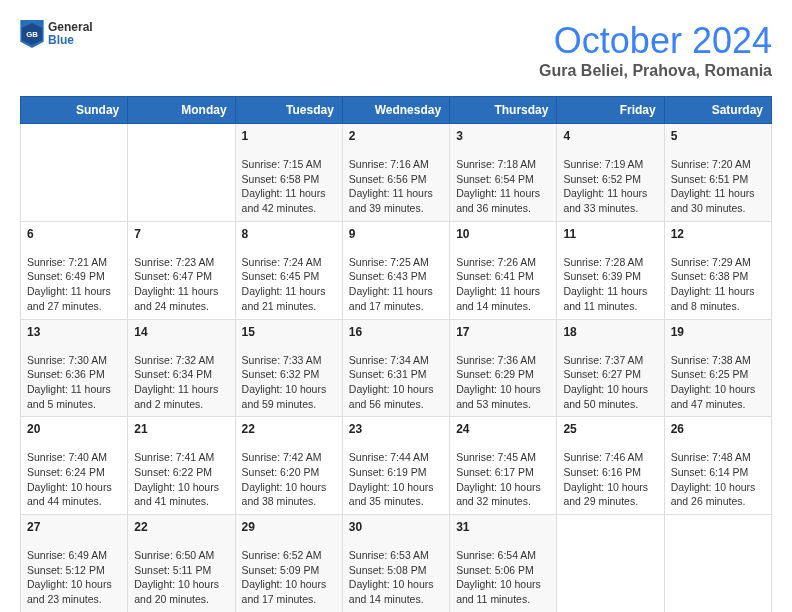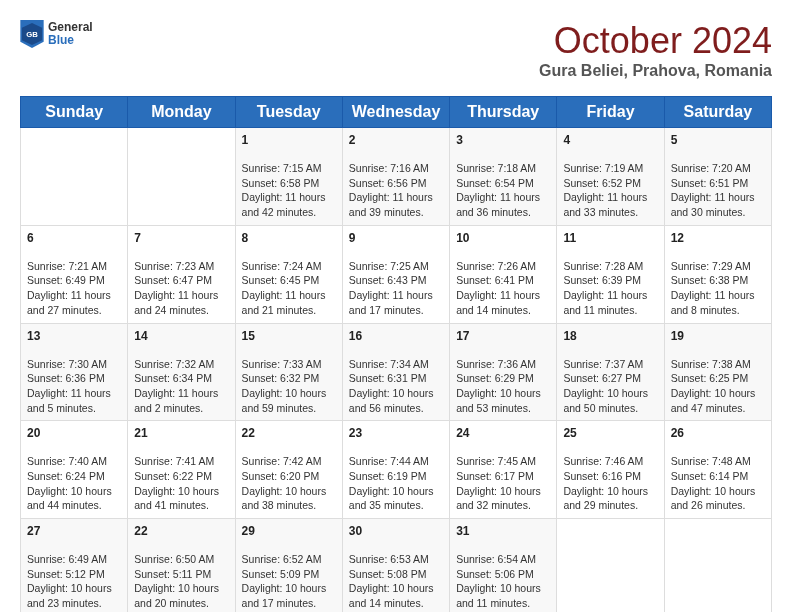--- a/index.html
+++ b/index.html
@@ -39,38 +39,38 @@
     .logo-icon {
       width: 24px;
       height: 28px;
     }
     .title-block {
       text-align: right;
     }
     .month-title {
       font-size: 36px;
       font-weight: 300;
-      color: #7f1d1d;
+      color: #3b82f6;
     }
     .location-title {
       font-size: 16px;
       color: #555;
       font-weight: bold;
     }
     table {
       width: 100%;
       border-collapse: collapse;
       font-size: 11px;
     }
     thead tr th {
       background-color: #2a6ebb;
       color: #fff;
-      text-align: center;
+      text-align: right;
       padding: 6px 8px;
-      font-size: 16px;
+      font-size: 12px;
       font-weight: bold;
       border: 1px solid #1a5aaa;
     }
     tbody tr td {
       border: 1px solid #ddd;
       vertical-align: top;
       padding: 5px 6px;
       min-height: 80px;
       width: calc(100% / 7);
       background: #fff;

